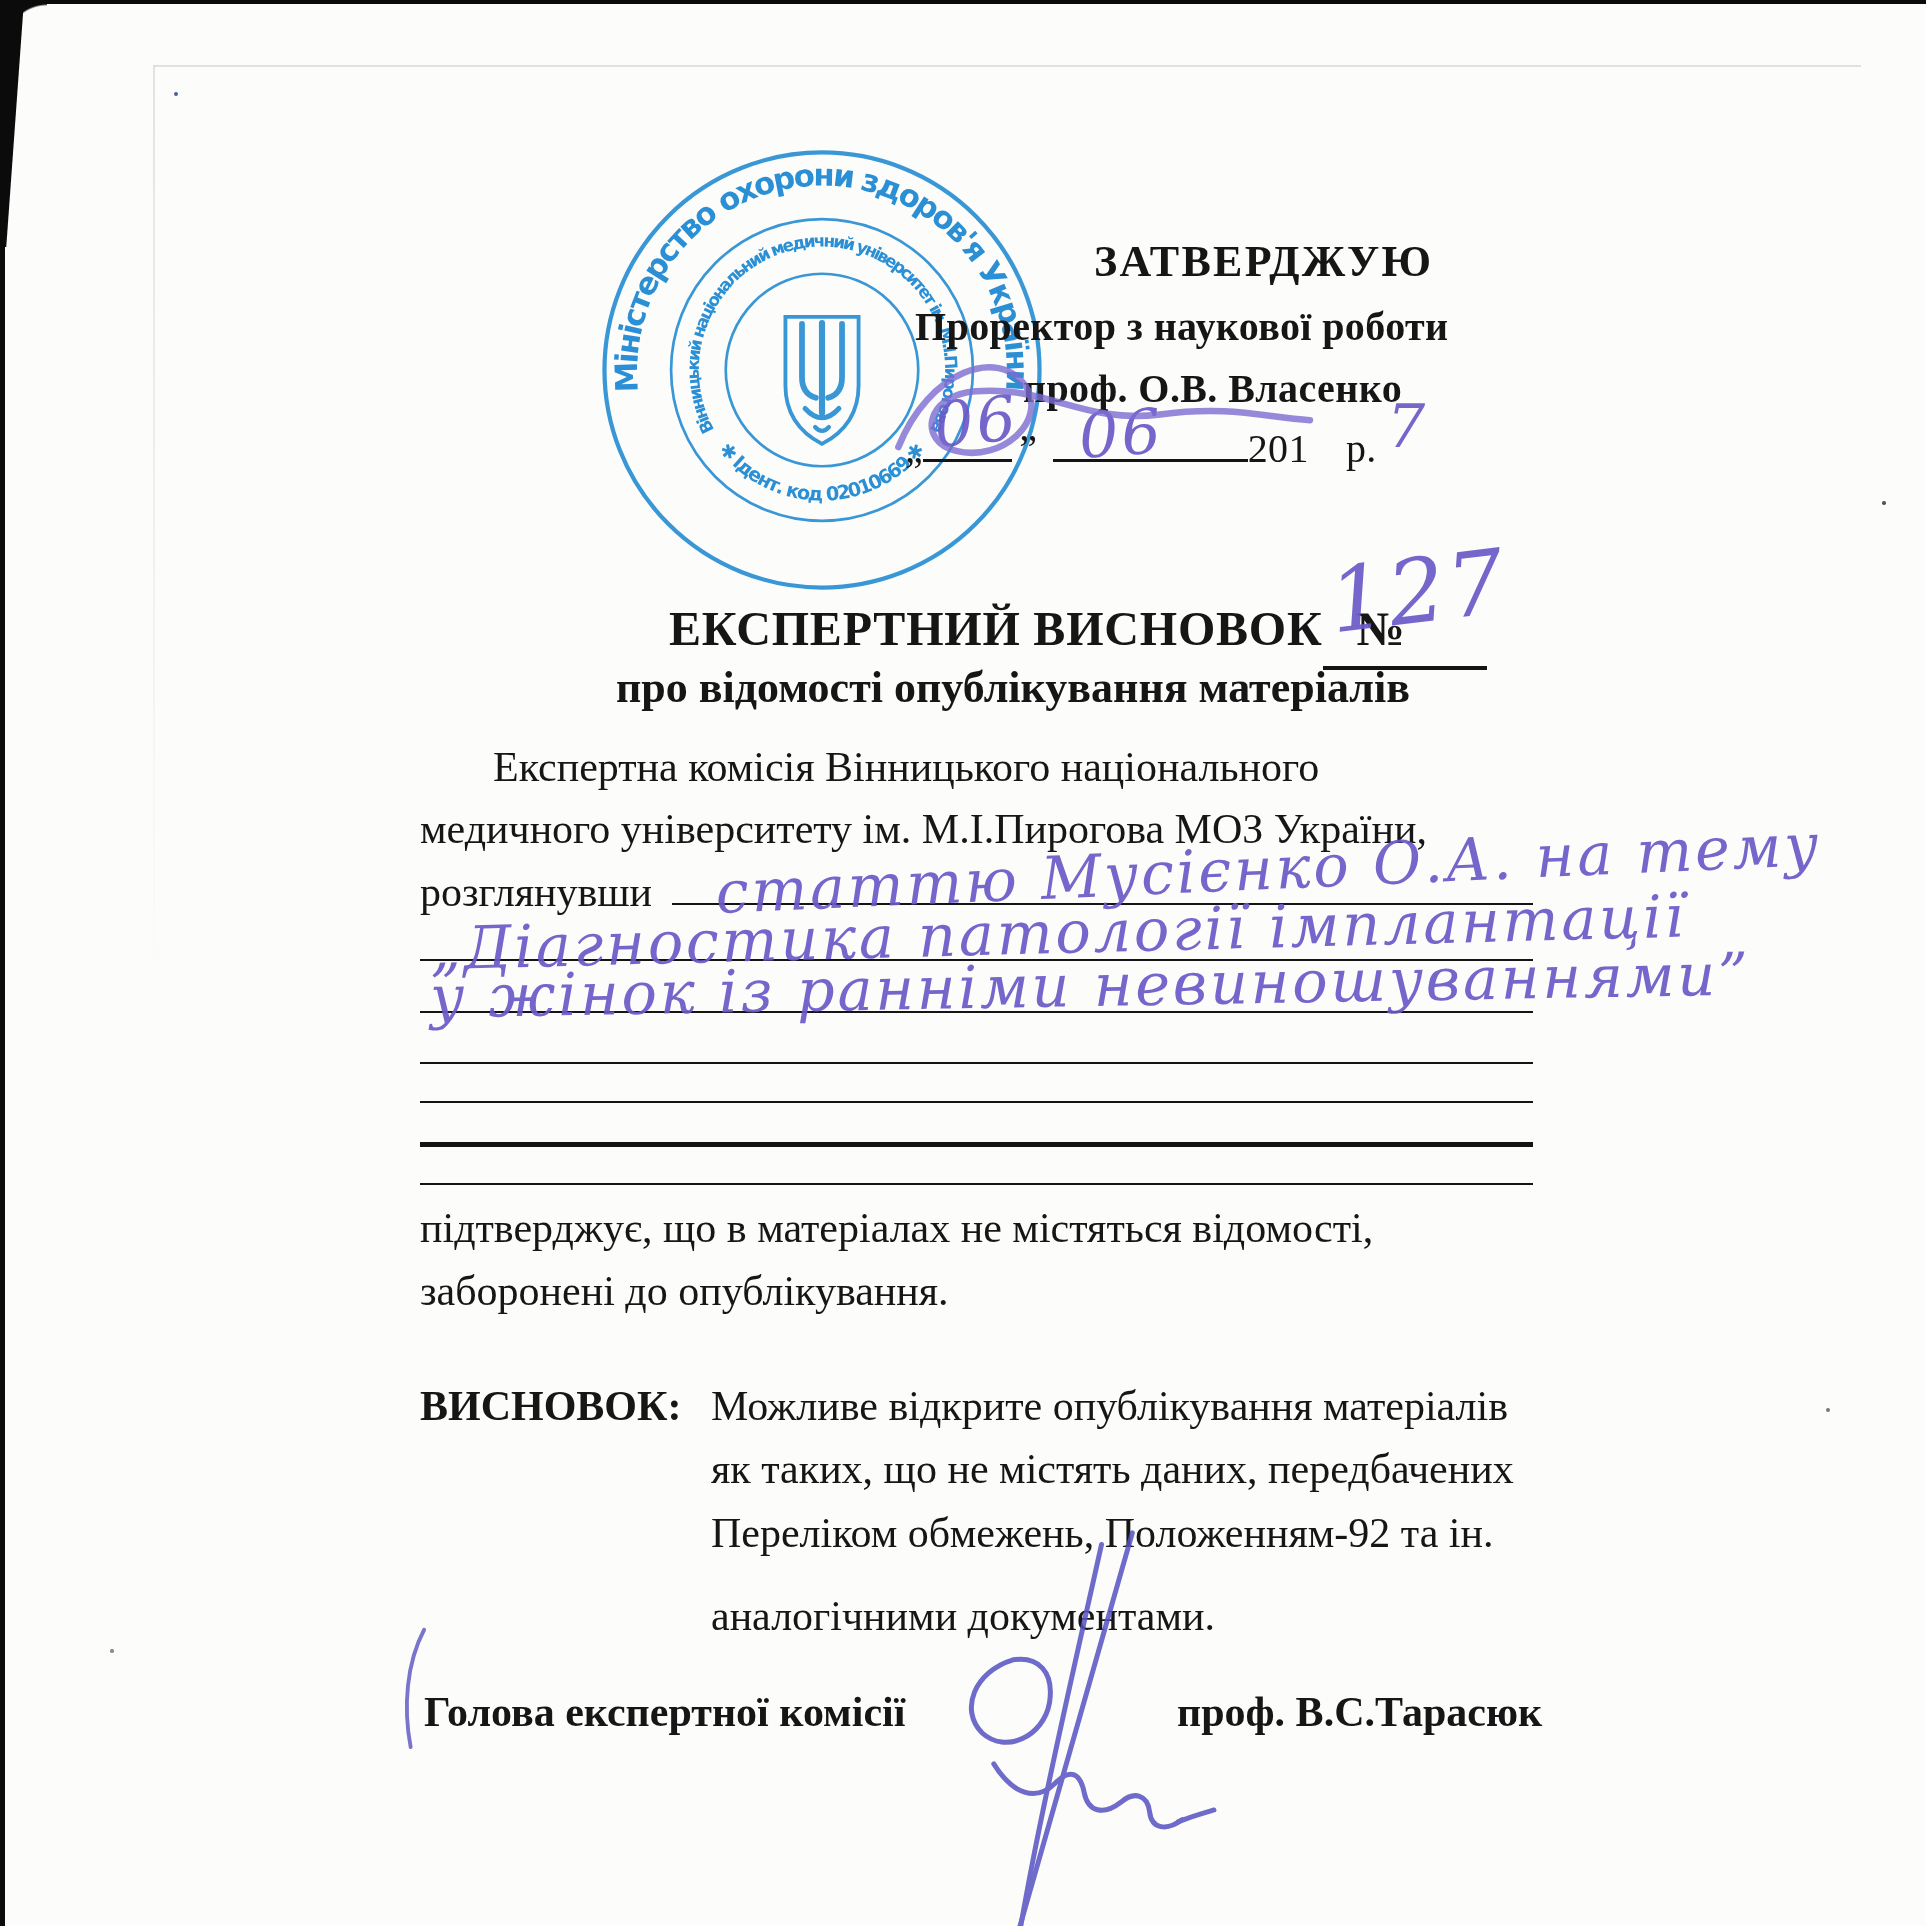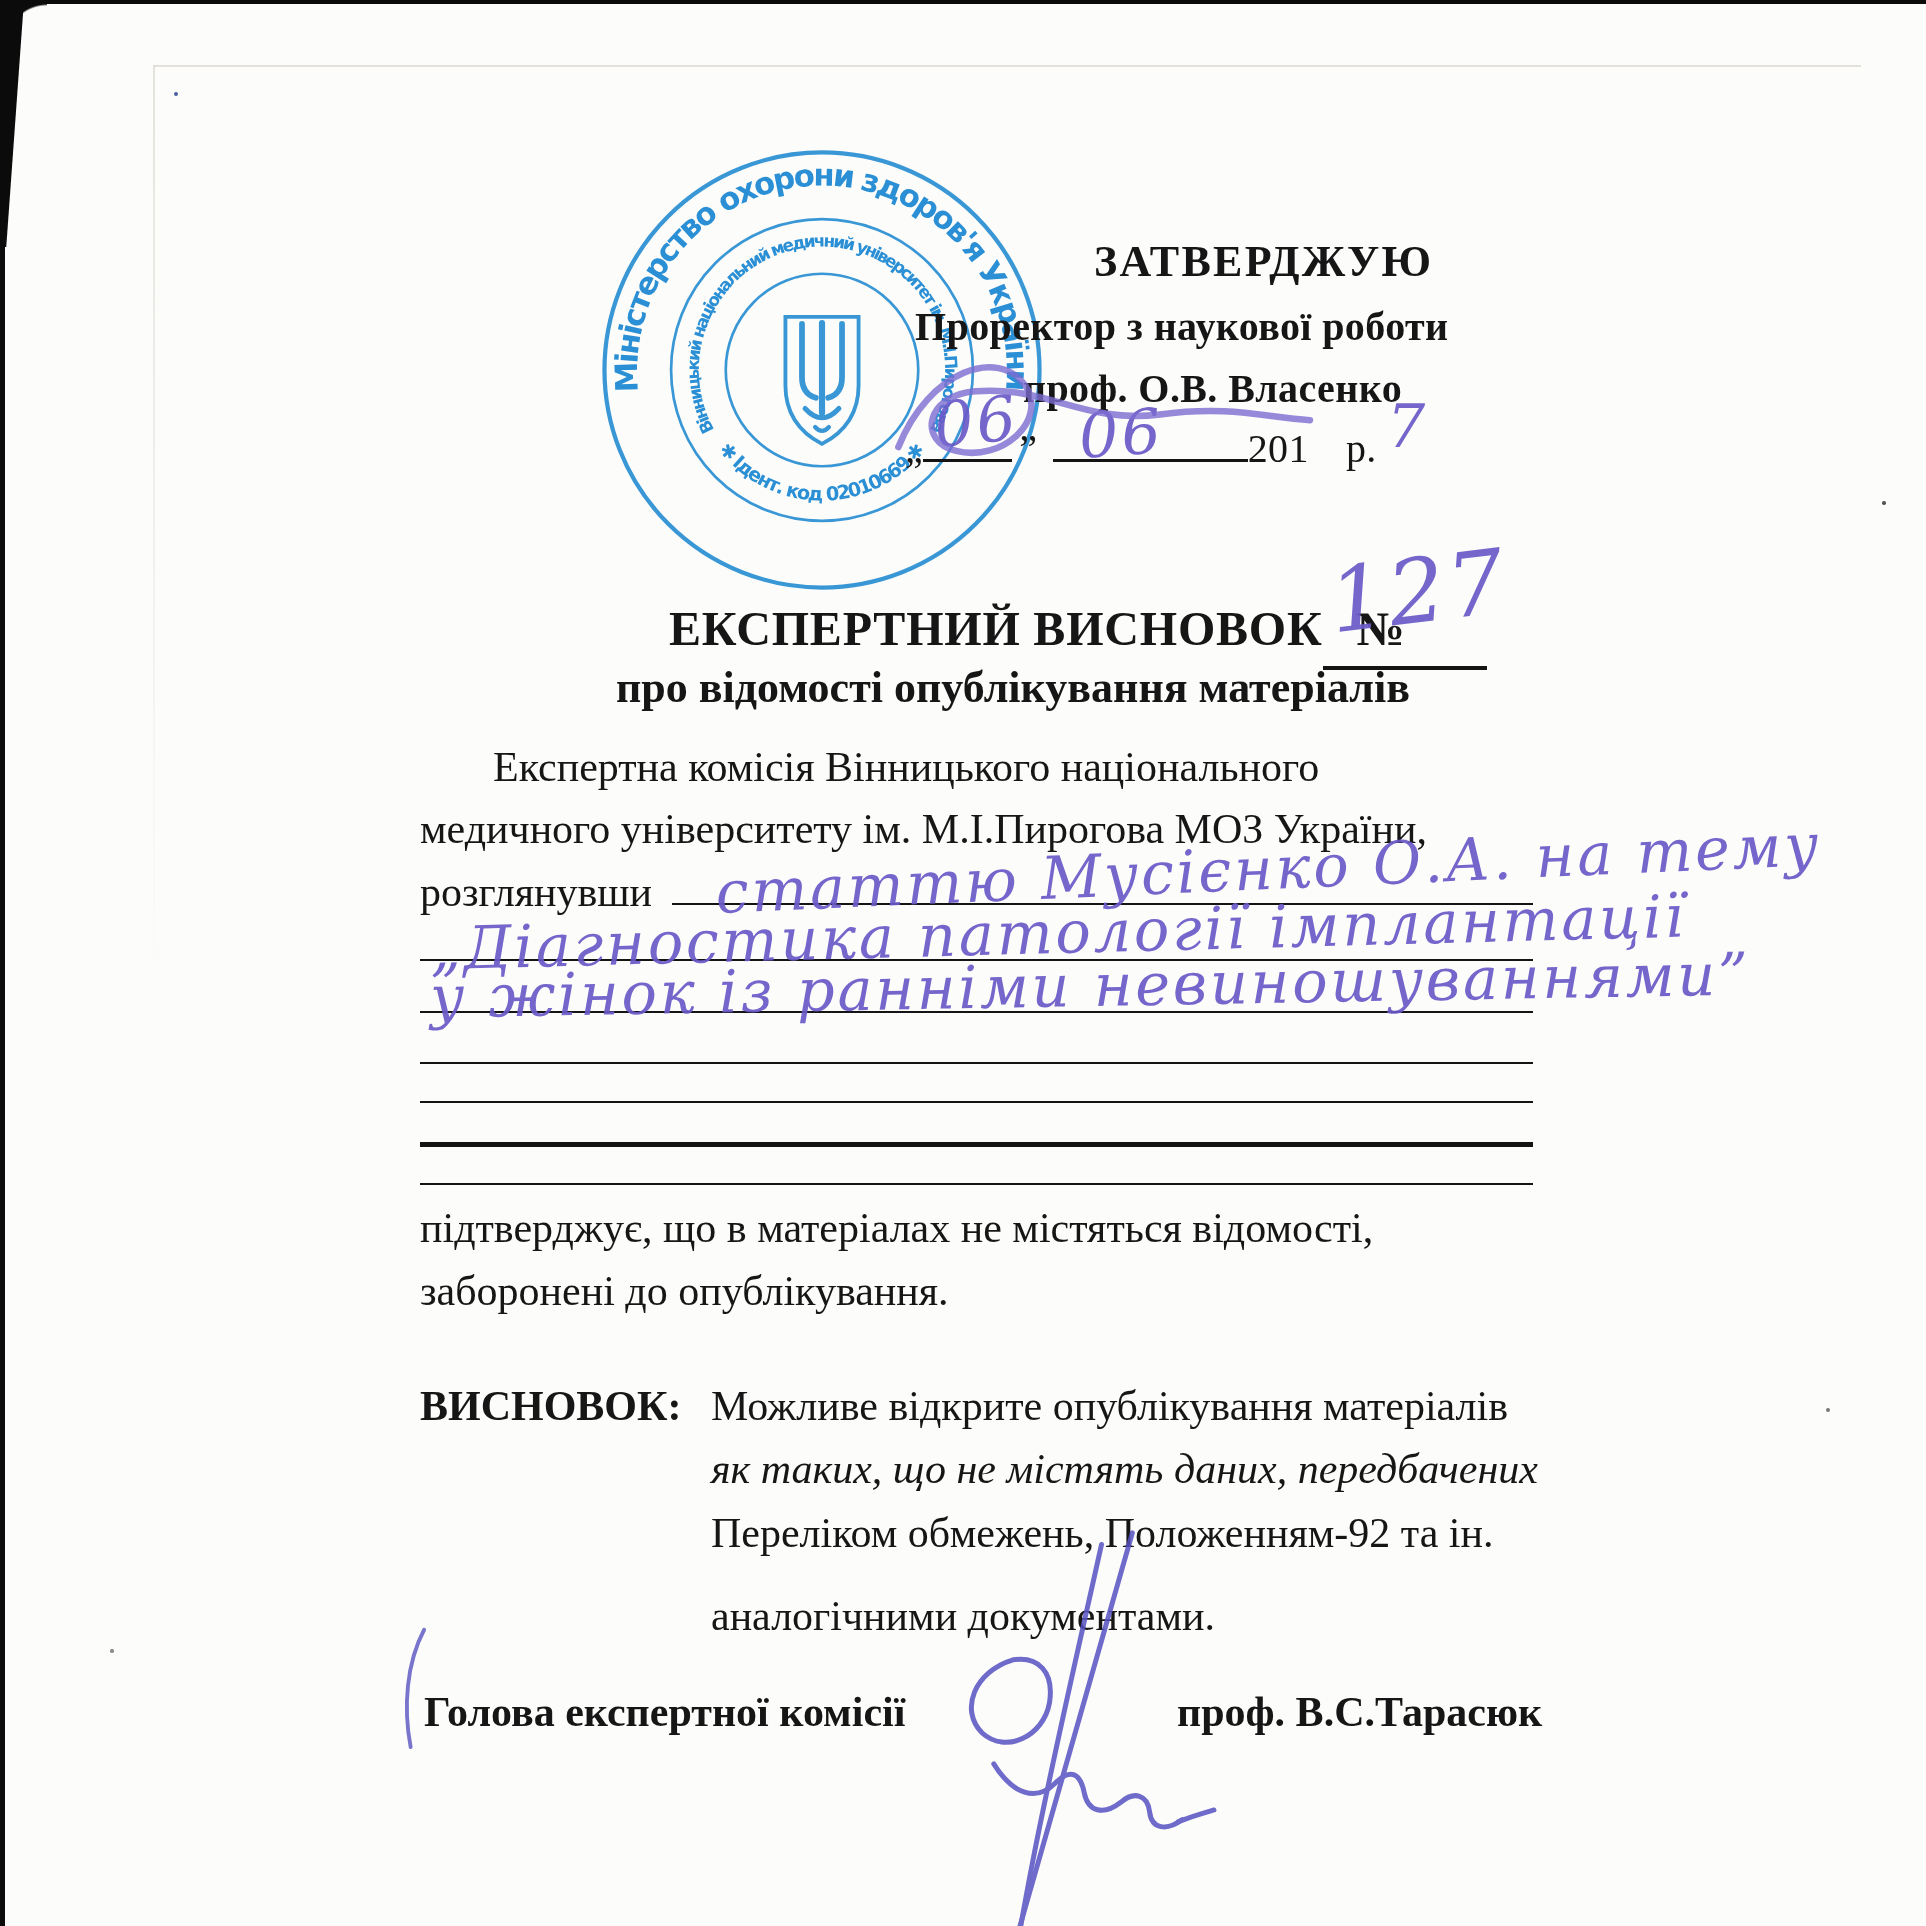--- a/index.html
+++ b/index.html
@@ -115,21 +115,21 @@
 
   <div class="hand" style="left:715px; top:834px; font-size:59px; transform:rotate(-2.5deg);">статтю  Мусієнко О.А. на тему</div>
   <div class="hand" style="left:430px; top:898px; font-size:59px; transform:rotate(-1.5deg);">„Діагностика патології імплантації</div>
   <div class="hand" style="left:430px; top:951px; font-size:59px; transform:rotate(-1deg);">у жінок із ранніми невиношуваннями”</div>
 
   <div class="abs body-text" style="left:420px; top:1204px;">підтверджує, що в матеріалах не містяться відомості,</div>
   <div class="abs body-text" style="left:420px; top:1267px;">заборонені до опублікування.</div>
 
   <div class="abs b body-text" style="left:420px; top:1382px;">ВИСНОВОК:</div>
   <div class="abs body-text" style="left:711px; top:1382px;">Можливе відкрите опублікування матеріалів</div>
-  <div class="abs body-text" style="left:711px; top:1445px;font-style:italic;">як таких, що не містять даних, передбачених</div>
+  <div class="abs body-text" style="left:711px; top:1445px;">як таких, що не містять даних, передбачених</div>
   <div class="abs body-text" style="left:711px; top:1509px;">Переліком обмежень, Положенням-92 та ін.</div>
   <div class="abs body-text" style="left:711px; top:1572px;margin-top:20px;">аналогічними документами.</div>
 
   <div class="abs b body-text" style="left:424px; top:1688px;">Голова експертної комісії</div>
   <div class="abs b body-text" style="left:1177px; top:1688px;">проф. В.С.Тарасюк</div>
 
   <svg style="left:397px; top:1624px;" width="35" height="127" viewBox="0 0 90 330">
     <path d="M 70 15 C 25 100 15 215 35 320" fill="none" stroke="#5752c2" stroke-width="10" stroke-linecap="round" opacity="0.8"></path>
   </svg>
 

